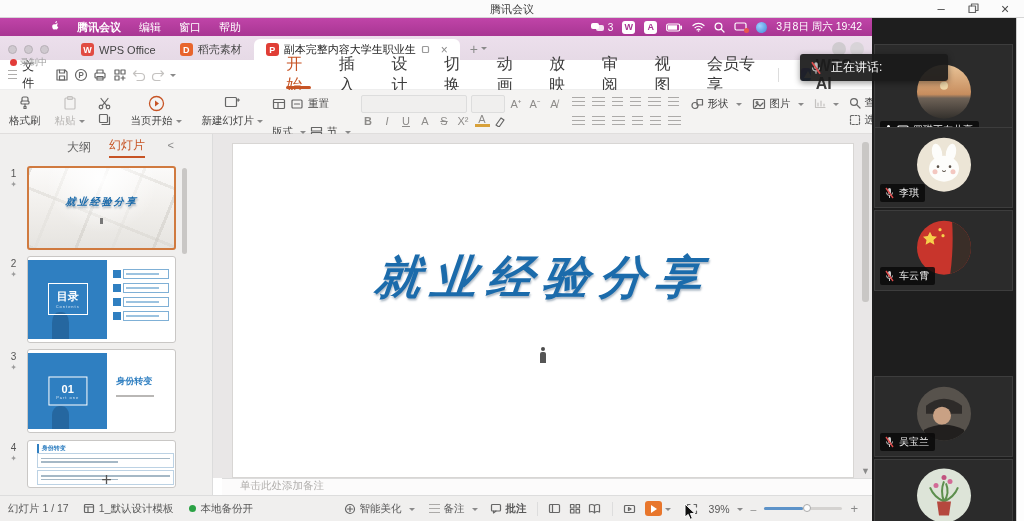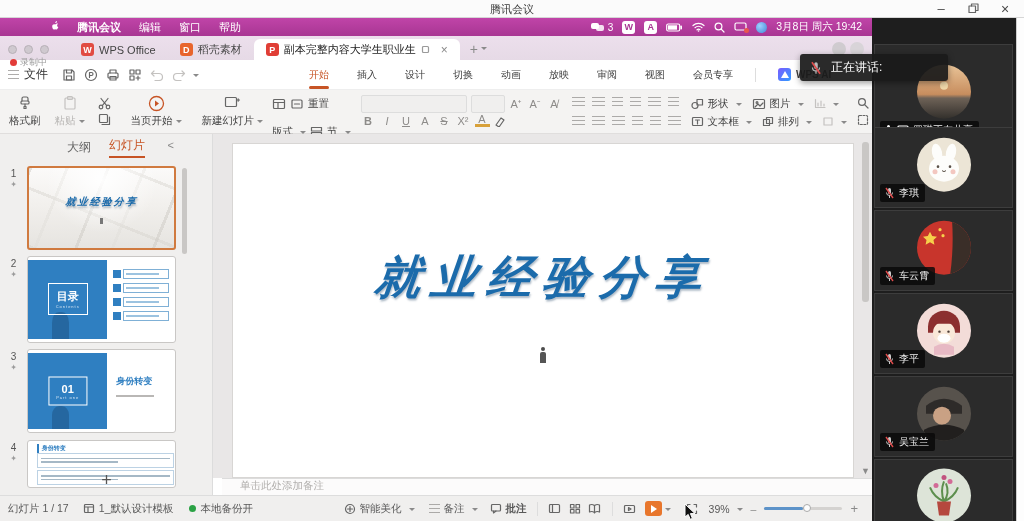--- a/index.html
+++ b/index.html
@@ -33,21 +33,21 @@
 
   
   #recbadge{left:10px;top:56px;z-index:40;display:flex;align-items:center;gap:3px;font-size:9px;color:#9a9a9a;}
   #recbadge .dot{width:7px;height:7px;border-radius:50%;background:#e23c39;}
 
   
   #filerow{left:0;top:60px;width:872px;height:30px;background:#fff;display:flex;align-items:center;border-bottom:1px solid #eee;box-sizing:border-box;}
   #filemenu{display:flex;align-items:center;gap:5px;padding:0 10px 0 8px;font-size:12px;color:#333;}
   .qai{width:22px;height:20px;display:flex;align-items:center;justify-content:center;}
   .ribbontabs{display:flex;align-items:center;gap:0;margin-left:96px;height:100%;}
-  .rtab{padding:0 14px;height:100%;display:flex;align-items:center;font-size:10px;color:#3c3c3c;position:relative;}
+  .rtab{padding:0 14px;height:100%;display:flex;align-items:center;font-size:16px;color:#3c3c3c;position:relative;}
   .rtab.active{color:#c75425;}
   .rtab.active::after{content:"";position:absolute;left:14px;right:14px;bottom:0;height:3px;background:#c75425;border-radius:2px;}
   .vsep{width:1px;height:14px;background:#ddd;margin:0 8px;}
   .ailogo{width:13px;height:13px;border-radius:3px;background:linear-gradient(135deg,#7b5cff,#2e9bff);position:relative;margin-right:5px;}
   .ailogo::after{content:"";position:absolute;left:3px;top:3px;border-left:4px solid transparent;border-right:4px solid transparent;border-bottom:7px solid #fff;}
 
   
   #toolbar{left:0;top:90px;width:872px;height:44px;background:#f4f3f2;border-bottom:1px solid #e0dedd;box-sizing:border-box;display:flex;align-items:stretch;padding:3px 4px;}
   .tsep{width:1px;background:#e3e1e0;margin:2px 5px;}
   .tgroup{display:flex;align-items:stretch;gap:4px;}
@@ -469,44 +469,20 @@
             <span class="caret"></span>
           </span>
         <span class="minirow disabled">
             <svg class="ic" width="12" height="11" viewBox="0 0 12 11">
               <path d="M1.5 9.5V1.5M1.5 9.5H11"></path>
               <path d="M4 8V5M7 8V3M10 8V6"></path>
             </svg>
             <span class="caret"></span>
           </span>
       </div>
-      <div class="minirow" style="gap:10px;">
-        <span class="minirow">
-            <svg class="ic" width="13" height="11" viewBox="0 0 13 11">
-              <rect x="1.5" y="1.5" width="10" height="8" rx="1"></rect>
-              <path d="M4.5 4h4M6.5 4v4"></path>
-            </svg>
-            <span>文本框</span>
-            <span class="caret"></span>
-          </span>
-        <span class="minirow">
-            <svg class="ic" width="12" height="11" viewBox="0 0 12 11">
-              <rect x="1.5" y="3.5" width="6" height="6"></rect>
-              <rect x="4.5" y="1.5" width="6" height="6"></rect>
-            </svg>
-            <span>排列</span>
-            <span class="caret"></span>
-          </span>
-        <span class="minirow disabled">
-            <svg class="ic" width="12" height="11" viewBox="0 0 12 11">
-              <rect x="2" y="2" width="8" height="7"></rect>
-            </svg>
-            <span class="caret"></span>
-          </span>
-      </div>
     </div>
     <div class="tsep"></div>
 
     <div class="stackcol" style="gap:1px;">
       <span class="minirow">
           <svg class="ic" width="12" height="12" viewBox="0 0 12 12">
             <circle cx="5" cy="5" r="3.4"></circle>
             <path d="M7.6 7.6L11 11"></path>
           </svg>
           <span>查找</span>
@@ -773,40 +749,20 @@
       <div class="chip">
         <svg width="11" height="12" viewBox="0 0 9 12">
             <rect x="3" y="1" width="3" height="6" rx="1.5" fill="#ccc"></rect>
             <path d="M1.5 5.5a3 3 0 0 0 6 0M4.5 8.5V11" stroke="#ccc" fill="none"></path>
             <path d="M1 1l7 10" stroke="#e04b4b" stroke-width="1.4"></path>
           </svg>
         <span>车云霄</span>
       </div>
     </div>
 
-    <div class="tile" style="top:275px;height:81px;">
-      <svg class="av" width="56" height="56" viewBox="0 0 56 56">
-        <circle cx="28" cy="28" r="27" fill="#f3dcd8"></circle>
-        <path d="M12 30a16 16 0 0 1 32 0v6H12z" fill="#8c2f2f" transform="translate(0,-6)"></path>
-        <circle cx="28" cy="30" r="11" fill="#f9e8d8"></circle>
-        <path d="M17 26a11 11 0 0 1 22 0l-3-5H20z" fill="#8c2f2f"></path>
-        <circle cx="23.5" cy="29" r="1.2" fill="#4a3b35"></circle>
-          <circle cx="32.5" cy="29" r="1.2" fill="#4a3b35"></circle>
-        <ellipse cx="28" cy="35.5" rx="6.5" ry="4.5" fill="#ffffff"></ellipse>
-        <path d="M18 44q10-6 20 0v8H18z" fill="#e7b9c4"></path>
-      </svg>
-      <div class="chip">
-        <svg width="11" height="12" viewBox="0 0 9 12">
-            <rect x="3" y="1" width="3" height="6" rx="1.5" fill="#ccc"></rect>
-            <path d="M1.5 5.5a3 3 0 0 0 6 0M4.5 8.5V11" stroke="#ccc" fill="none"></path>
-            <path d="M1 1l7 10" stroke="#e04b4b" stroke-width="1.4"></path>
-          </svg>
-        <span>李平</span>
-      </div>
-    </div>
 
     <div class="tile" style="top:358px;height:81px;">
       <svg class="av" width="56" height="56" viewBox="0 0 56 56">
         <defs>
             <clipPath id="c5">
               <circle cx="28" cy="28" r="27"></circle>
             </clipPath>
           </defs>
         <g clip-path="url(#c5)">
           <rect width="56" height="56" fill="#57524c"></rect>

